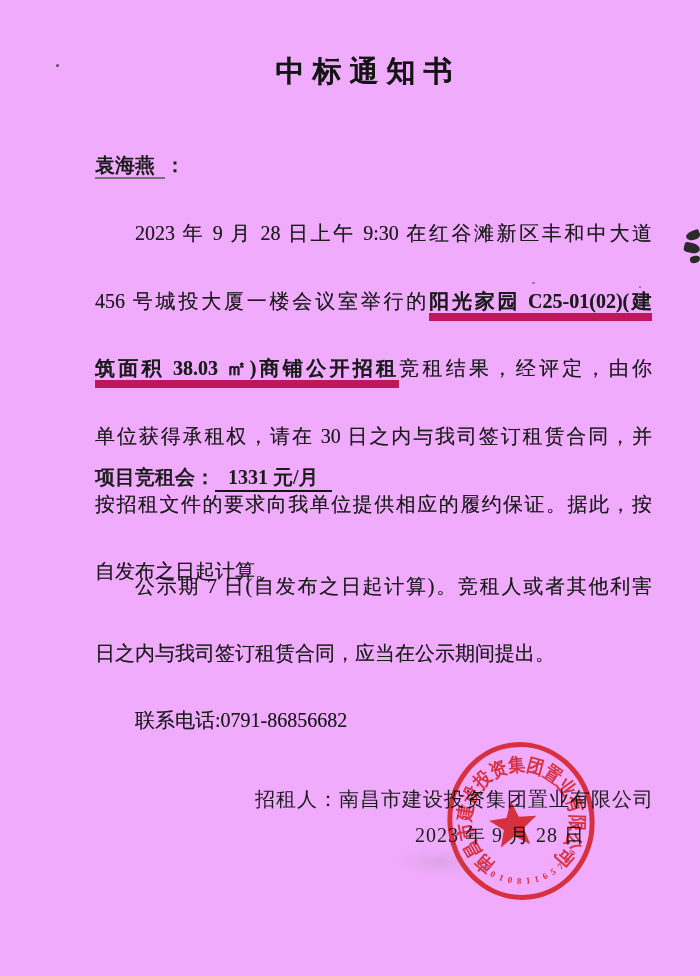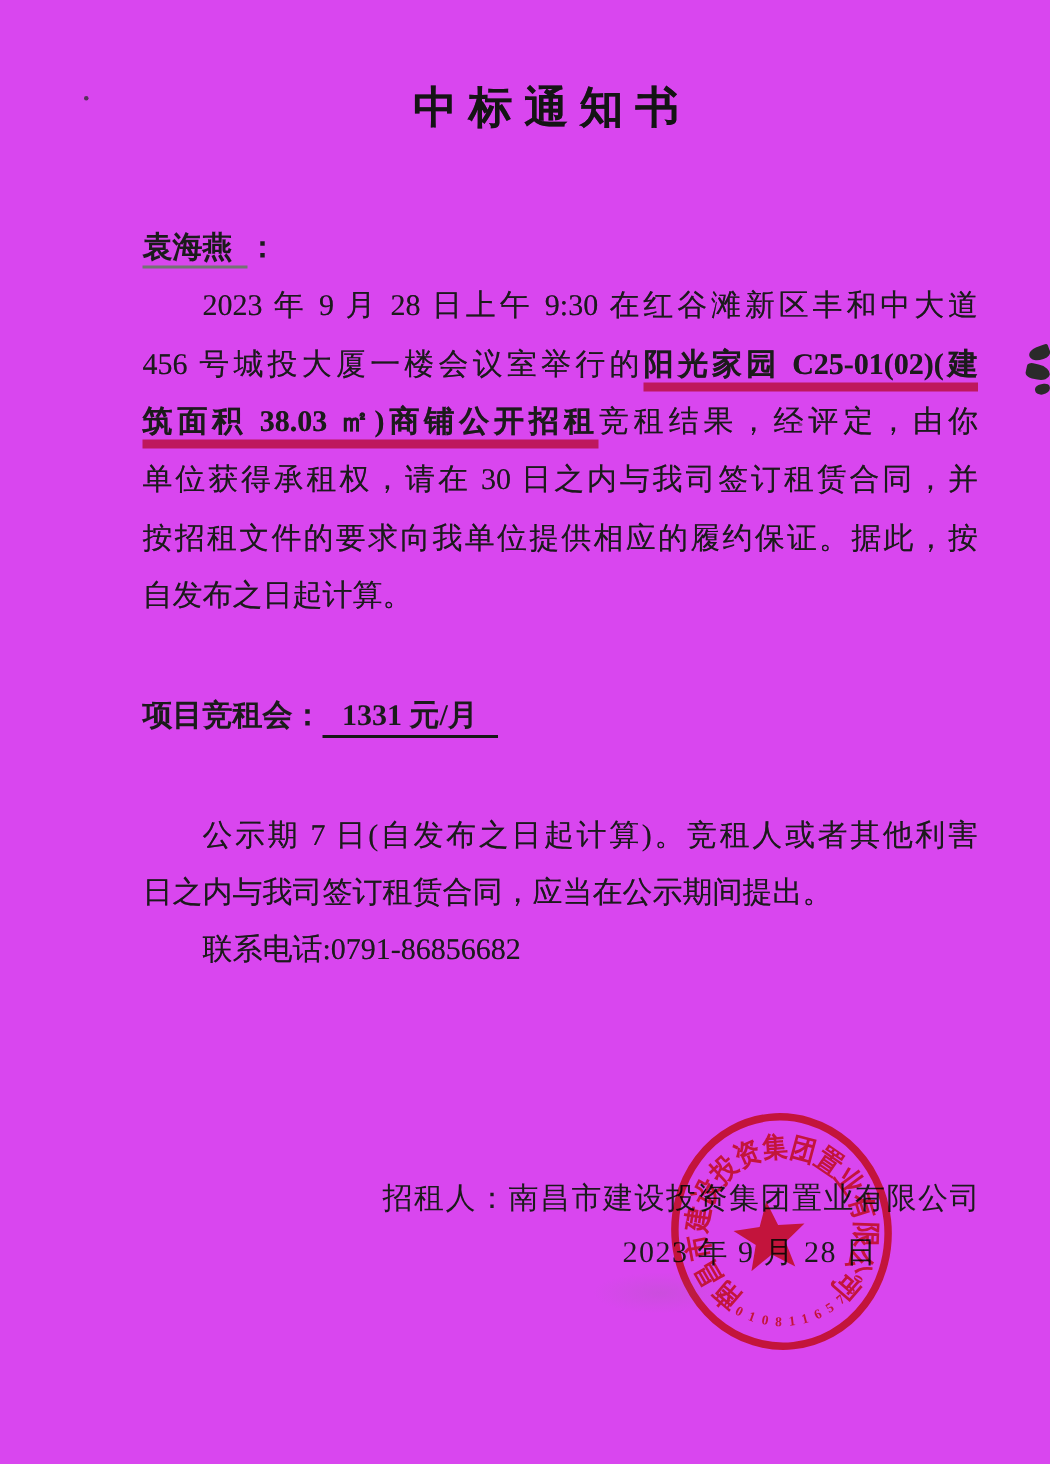--- a/index.html
+++ b/index.html
@@ -1,20 +1,20 @@
 <!DOCTYPE html>
 <html><head>
 <meta charset="utf-8">
 <style>
   html,body{margin:0;padding:0;background:#e9e9e9;}
   .page{
     position:relative;
     width:700px;height:976px;
     margin:0 auto;
-    background:#d946ef;
+    background:#f0abfc;
     overflow:hidden;
     font-family:"Liberation Serif","DejaVu Serif",serif;
     color:#1b1b1b;
   }
   .doc-title{
     position:absolute;top:52px;left:0;right:0;
     margin:0;
     text-align:center;
     transform:translateX(18px);
     font-size:29px;font-weight:bold;
@@ -32,27 +32,28 @@
     padding:0 10px 1px 0;
   }
   .textcol{position:absolute;left:95px;width:557px;}
   #body-lines{top:185px;}
   #notice-lines{top:538px;}
   .bline{
     height:38.7px;line-height:38.7px;
     font-size:20px;
     white-space:nowrap;
     text-shadow:0 0 .35px rgba(0,0,0,.5);
+    margin-top:29px;
   }
   #notice-lines .bline{height:38px;line-height:38px;white-space:normal;}
   .bline.just{text-align:justify;text-align-last:justify;white-space:normal;}
   .bline.ind{text-indent:2em;}
   .hl{
     font-weight:bold;
-    border-bottom:6px solid #be185d;
+    border-bottom:8px solid #be185d;
     padding-bottom:1px;
   }
   .result-line{
     position:absolute;top:457px;left:95px;
     height:40px;line-height:40px;
     font-size:20px;font-weight:bold;
   }
   .result-line .value{
     border-bottom:2px solid #161616;
     padding:0 13px 2px 13px;

